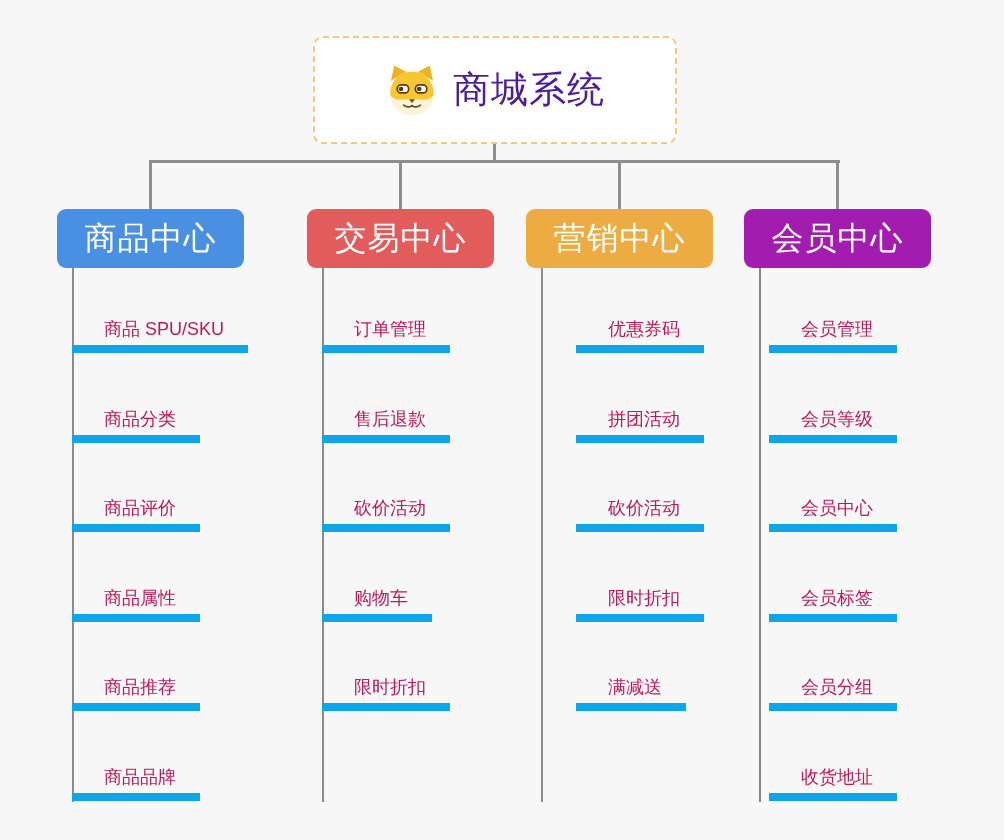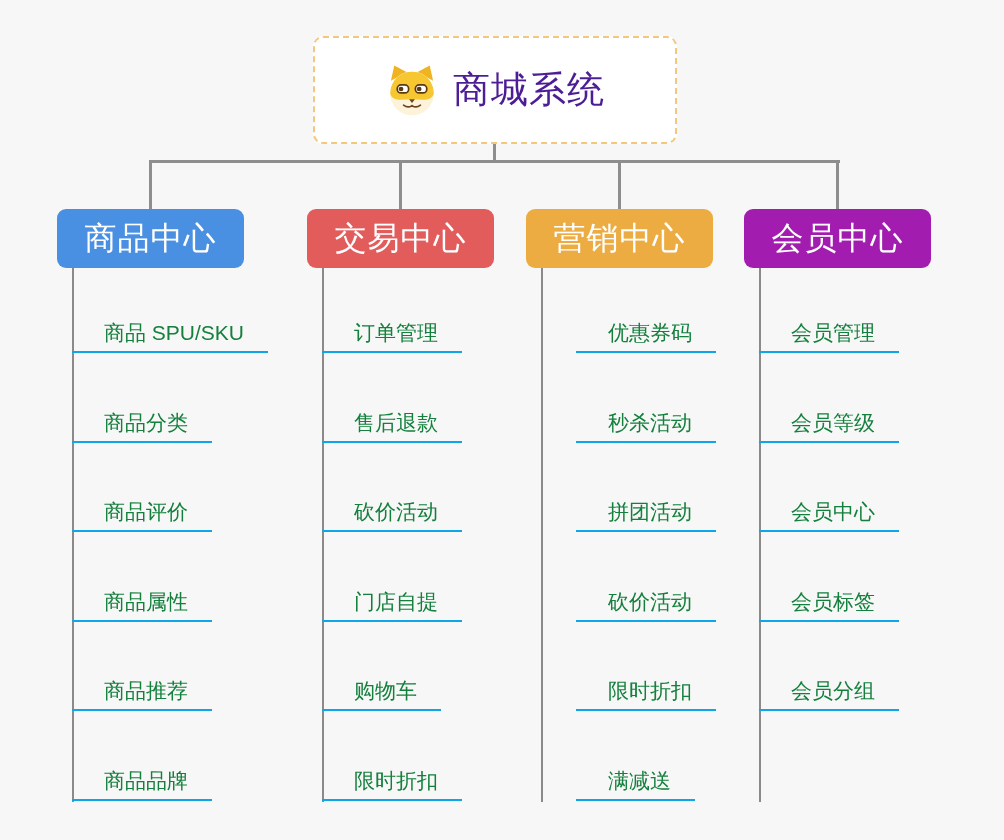--- a/index.html
+++ b/index.html
@@ -77,30 +77,30 @@
     position: absolute;
     top: 263.5px;
     display: flex;
     flex-direction: column;
     align-items: flex-start;
     z-index: 1;
   }
   .col-0 { left: 72px; }
   .col-1 { left: 322px; }
   .col-2 { left: 541px; padding-left: 35px; }
-  .col-3 { left: 759px; }
+  .col-3 { left: 759px; padding-left: 10px; }
   .sub-topic {
     height: 89.5px;
     display: flex;
     align-items: flex-end;
     padding: 0 24px 4px 32px;
-    border-bottom: 2px solid #0ea5e9;
+    border-bottom: 8px solid #0ea5e9;
     white-space: nowrap;
-    font-size: 21px;
-    color: #15803d;
+    font-size: 18px;
+    color: #be185d;
   }
 </style>
 </head>
 <body>
 
 <div class="stage">
 
   <div class="conn v root-stub"></div>
   <div class="conn h trunk"></div>
   <div class="conn v drop-0"></div>
@@ -151,35 +151,34 @@
     <div class="sub-topic">商品评价</div>
     <div class="sub-topic">商品属性</div>
     <div class="sub-topic">商品推荐</div>
     <div class="sub-topic">商品品牌</div>
   </div>
 
   <div class="col col-1">
     <div class="sub-topic">订单管理</div>
     <div class="sub-topic">售后退款</div>
     <div class="sub-topic">砍价活动</div>
-    <div class="sub-topic">门店自提</div>
     <div class="sub-topic">购物车</div>
     <div class="sub-topic">限时折扣</div>
   </div>
 
   <div class="col col-2">
     <div class="sub-topic">优惠券码</div>
-    <div class="sub-topic">秒杀活动</div>
     <div class="sub-topic">拼团活动</div>
     <div class="sub-topic">砍价活动</div>
     <div class="sub-topic">限时折扣</div>
     <div class="sub-topic">满减送</div>
   </div>
 
   <div class="col col-3">
     <div class="sub-topic">会员管理</div>
     <div class="sub-topic">会员等级</div>
     <div class="sub-topic">会员中心</div>
     <div class="sub-topic">会员标签</div>
     <div class="sub-topic">会员分组</div>
+    <div class="sub-topic">收货地址</div>
   </div>
 
 </div>
 
 </body></html>

